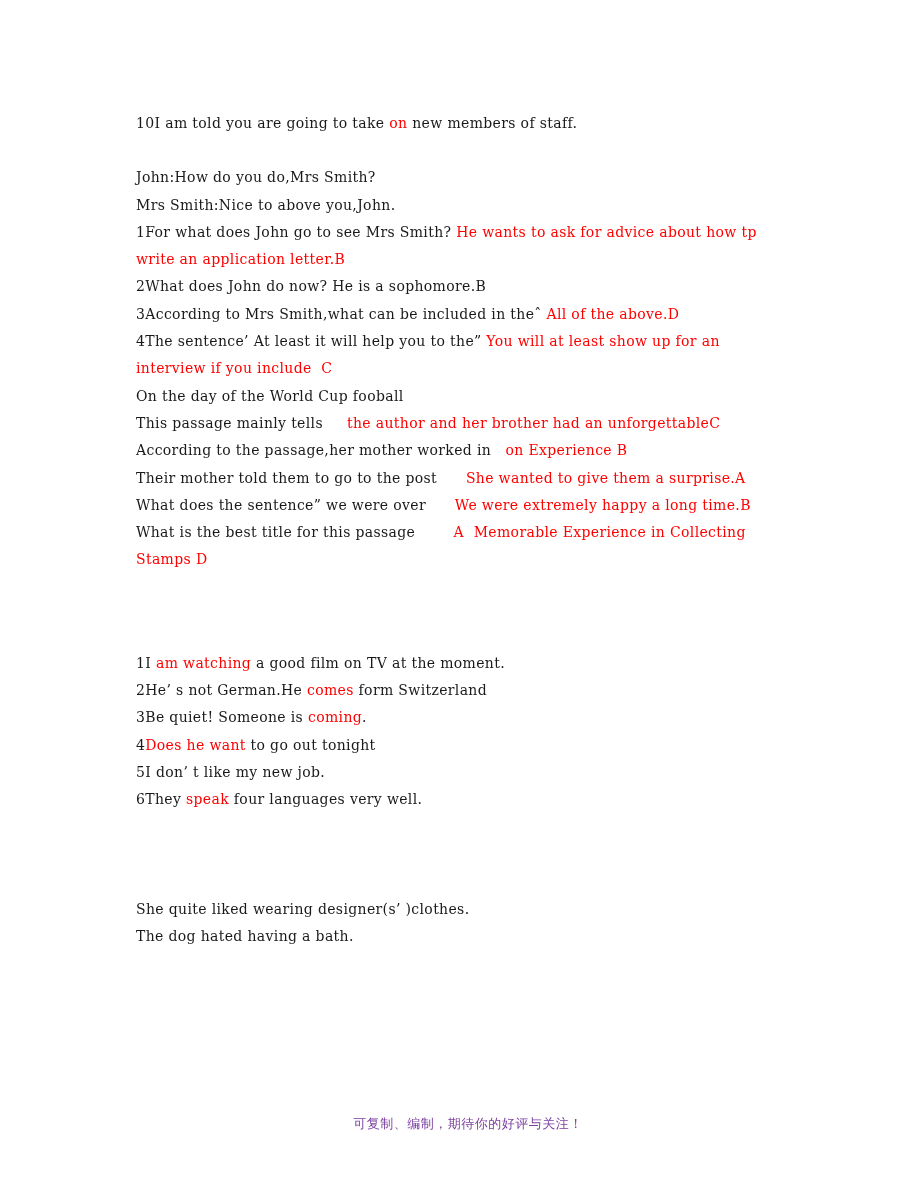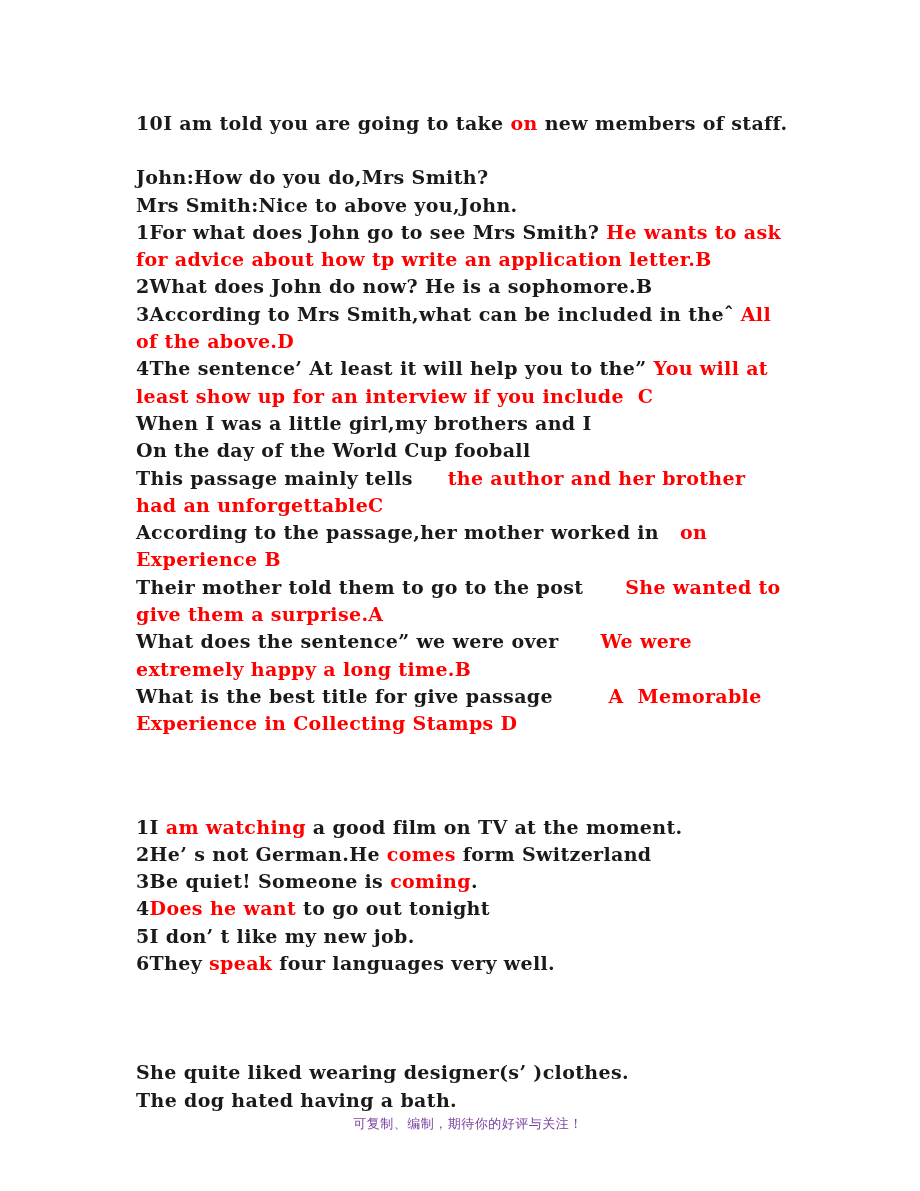--- a/index.html
+++ b/index.html
@@ -28,27 +28,26 @@
     left: 136px;
     top: 110px;
     width: 652px;
   }
 
   
   .block { margin: 0; padding: 0; }
 
   .line {
     font-family: "DejaVu Serif", "Liberation Serif", serif;
-    font-size: 19px;
+    font-size: 14px;
     line-height: 27.3px;
     color: #1a1a1a;
     white-space: pre-wrap;
     letter-spacing: 0.35px;
     min-height: 27.3px;
-    font-weight: bold;
   }
 
   .ans {
     color: #ff0000;
   }
 
   .k {
     color: #1a1a1a;
   }
 
@@ -82,27 +81,26 @@
 
     <div class="gap-a"></div>
 
     <div class="block">
         <div class="line"><span class="k">John:How do you do,Mrs Smith?</span></div>
         <div class="line"><span class="k">Mrs Smith:Nice to above you,John.</span></div>
         <div class="line"><span class="k">1For what does John go to see Mrs Smith? </span><span class="ans">He wants to ask for advice about how tp write an application letter.B</span></div>
         <div class="line"><span class="k">2What does John do now? He is a sophomore.B</span></div>
         <div class="line"><span class="k">3According to Mrs Smith,what can be included in theˆ </span><span class="ans">All of the above.D</span></div>
         <div class="line"><span class="k">4The sentence’ At least it will help you to the” </span><span class="ans">You will at least show up for an interview if you include  C</span></div>
-        <div class="line"><span class="k">When I was a little girl,my brothers and I</span></div>
         <div class="line"><span class="k">On the day of the World Cup fooball</span></div>
         <div class="line"><span class="k">This passage mainly tells     </span><span class="ans">the author and her brother had an unforgettableC</span></div>
         <div class="line"><span class="k">According to the passage,her mother worked in   </span><span class="ans">on Experience B</span></div>
         <div class="line"><span class="k">Their mother told them to go to the post      </span><span class="ans">She wanted to give them a surprise.A</span></div>
         <div class="line"><span class="k">What does the sentence” we were over      </span><span class="ans">We were extremely happy a long time.B</span></div>
-        <div class="line"><span class="k">What is the best title for give passage        </span><span class="ans">A  Memorable Experience in Collecting Stamps D</span></div>
+        <div class="line"><span class="k">What is the best title for this passage        </span><span class="ans">A  Memorable Experience in Collecting Stamps D</span></div>
       </div>
 
     <div class="gap-b"></div>
 
     <div class="block">
         <div class="line"><span class="k">1I </span><span class="ans">am watching</span><span class="k"> a good film on TV at the moment.</span></div>
         <div class="line"><span class="k">2He’ s not German.He </span><span class="ans">comes</span><span class="k"> form Switzerland</span></div>
         <div class="line"><span class="k">3Be quiet! Someone is </span><span class="ans">coming</span><span class="k">.</span></div>
         <div class="line"><span class="k">4</span><span class="ans">Does he want</span><span class="k"> to go out tonight</span></div>
         <div class="line"><span class="k">5I don’ t like my new job.</span></div>

